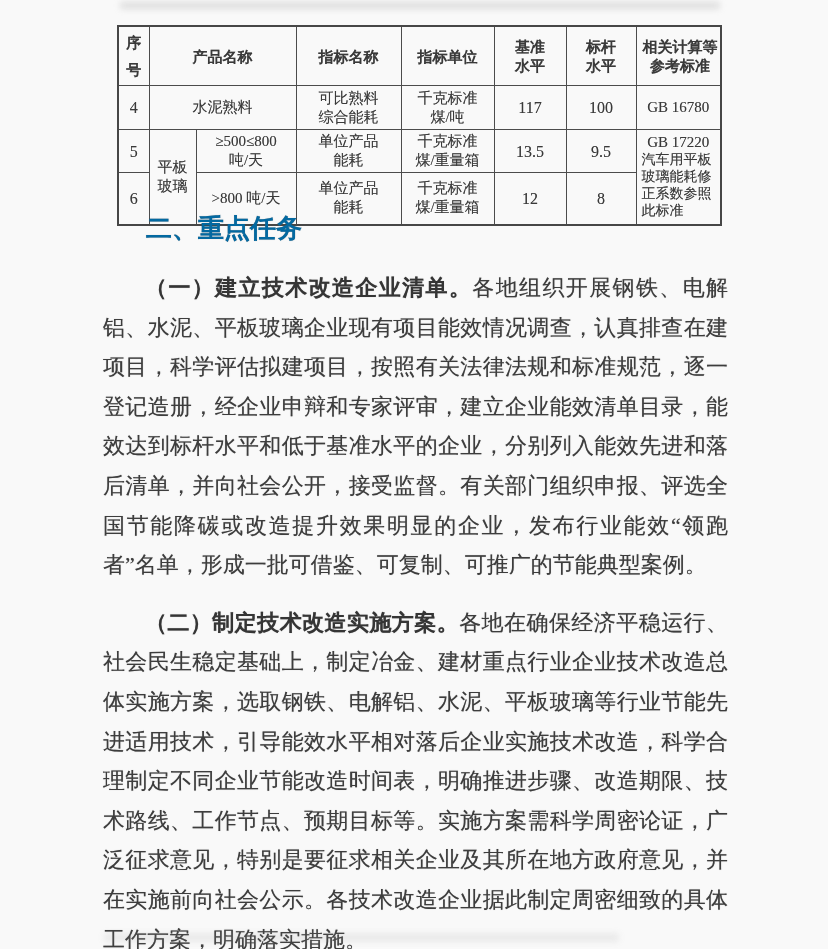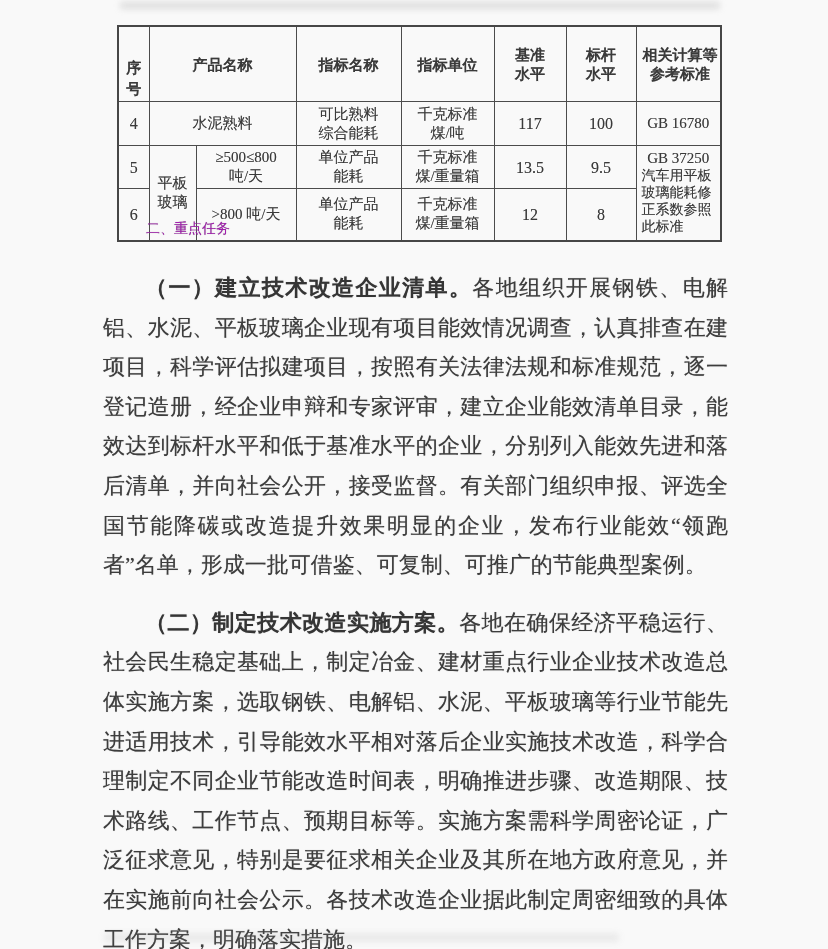--- a/index.html
+++ b/index.html
@@ -34,38 +34,38 @@
   }
   table.std th{
     font-family:"Liberation Sans","DejaVu Sans",sans-serif;
     font-weight:bold;font-size:15px;
   }
   tr.hrow{height:43px;}
   tr.r4{height:44px;}
   tr.r5{height:42px;}
   tr.r6{height:52px;}
   .ml{white-space:pre-line;margin-top:12px;}
-  .w1{display:inline-block;width:1.1em;line-height:21px;margin-top:28px;}
+  .w1{display:inline-block;width:1.1em;line-height:27px;}
   .w2{display:inline-block;width:2.2em;line-height:19px;}
   .w5{display:inline-block;width:5.4em;line-height:19px;}
   td.num{font-size:16px;}
   .refcell{font-size:14px;line-height:17px;}
   .refcell .code{text-align:center;font-size:15px;}
   .refcell .note{text-align:justify;white-space:pre-line;padding:0 2px;}
 
   
   .content{
     position:absolute;left:103px;top:206px;width:625px;
     font-size:22px;
     text-shadow:0 0 .7px rgba(70,70,70,.6);
   }
   .sec-heading{
     font-family:"Liberation Sans","DejaVu Sans",sans-serif;
-    font-weight:normal;font-size:14px;
-    color:#a21caf;
+    font-weight:bold;font-size:26px;
+    color:#0369a1;
     padding-left:43px;
     line-height:44px;height:44px;
   }
   .pline{
     line-height:39.6px;height:39.6px;
     text-align:justify;
     text-align-last:justify;
     -moz-text-align-last:justify;
   }
   .pline.pfirst{padding-left:42px;margin-top:18px;}
@@ -119,21 +119,21 @@
 玻璃</td>
         <td class="ml">≥500≤800
 吨/天</td>
         <td class="ml">单位产品
 能耗</td>
         <td class="ml">千克标准
 煤/重量箱</td>
         <td class="num">13.5</td>
         <td class="num">9.5</td>
         <td rowspan="2" class="refcell">
-          <div class="code">GB 37250</div>
+          <div class="code">GB 17220</div>
           <div class="note">汽车用平板
 玻璃能耗修
 正系数参照
 此标准</div>
         </td>
       </tr>
 
       <tr class="r6">
         <td class="num">6</td>
         <td>&gt;800 吨/天</td>

